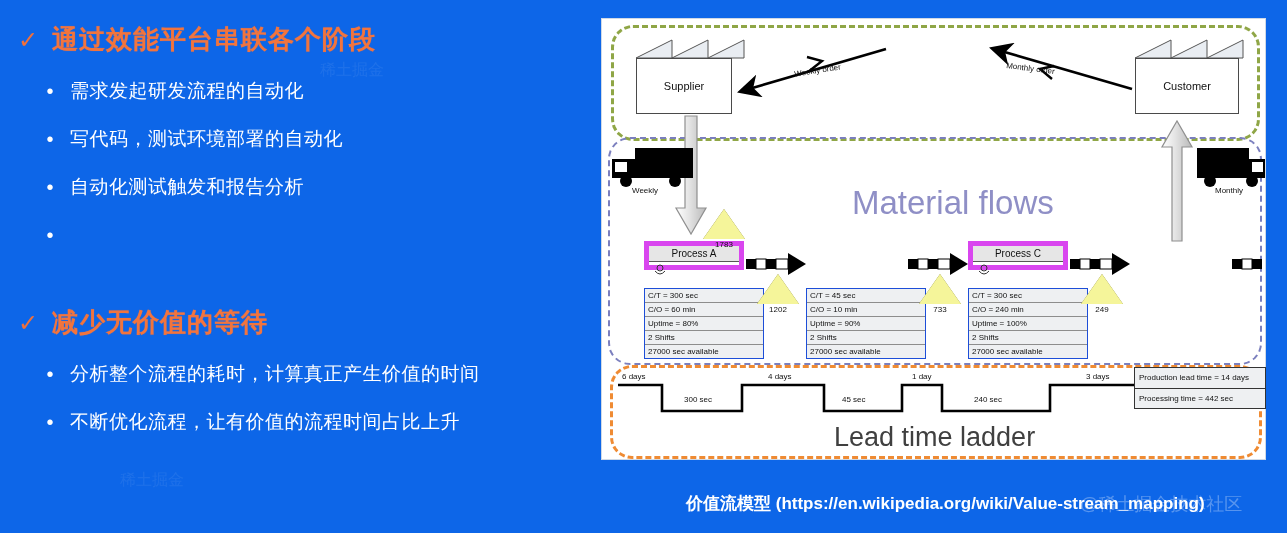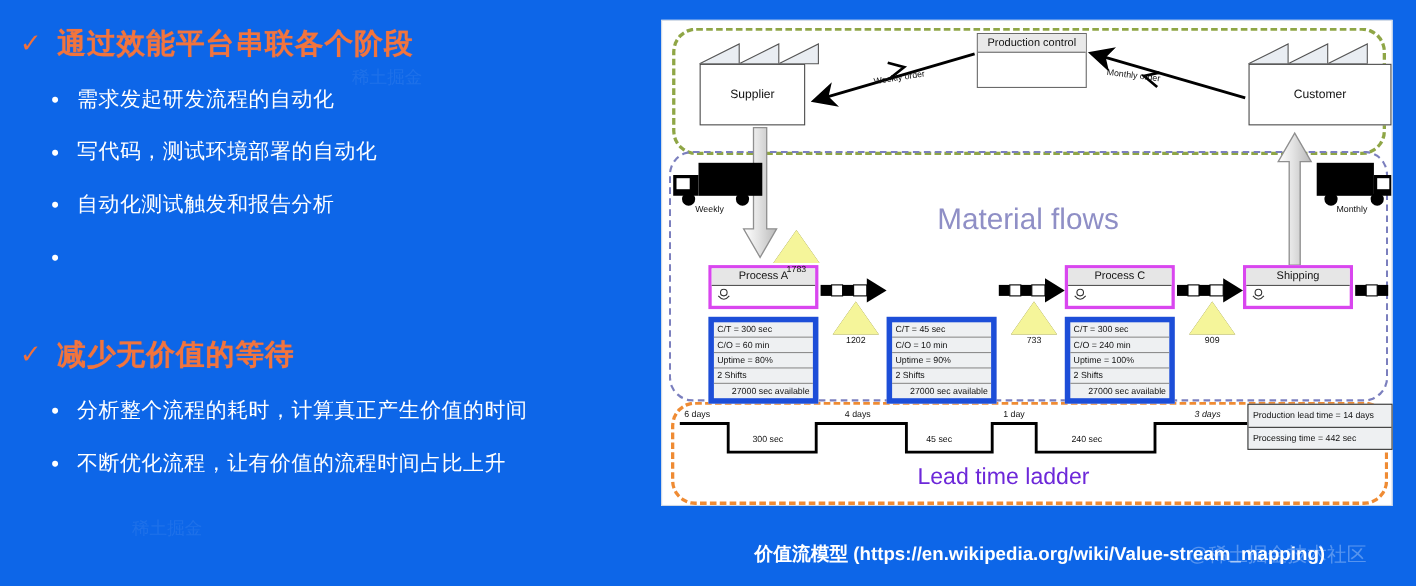--- a/index.html
+++ b/index.html
@@ -33,60 +33,60 @@
      background:#ffffff;border:1px solid #cfd9e6;}
   #diagram{position:absolute;left:0;top:0;width:663px;height:440px;}
 
   .zone{position:absolute;border-radius:22px;}
   .zone-info{left:9px;top:6px;width:643px;height:110px;border:3px dashed #8fa646;}
   .zone-material{left:6px;top:118px;width:650px;height:224px;border:2px dashed #7b7fbe;}
   .zone-ladder{left:8px;top:346px;width:646px;height:88px;border:3px dashed #ef8b33;}
 
   .zone-label{position:absolute;font-weight:400;white-space:nowrap;}
   .lbl-info{left:232px;top:78px;font-size:27px;color:#93ab4e;}
-  .lbl-material{left:250px;top:165px;font-size:27px;color:#8f8fc6;}
-  .lbl-ladder{left:232px;top:403px;font-size:21px;color:#6d28d9;}
+  .lbl-material{left:250px;top:165px;font-size:33px;color:#8f8fc6;}
+  .lbl-ladder{left:232px;top:403px;font-size:27px;color:#404040;}
 
   
   .factory{position:absolute;}
   .factory .body{position:absolute;left:0;top:22px;width:100%;height:56px;
      background:#fff;border:1px solid #4a4a4a;box-sizing:border-box;
      display:flex;align-items:center;justify-content:center;
      font-size:11px;color:#111;}
   .fact-supplier{left:34px;top:17px;width:96px;height:80px;}
-  .fact-customer{left:533px;top:17px;width:130px;height:80px;}
+  .fact-customer{left:533px;top:17px;width:104px;height:80px;}
 
   .pc-box{position:absolute;left:286px;top:11px;width:100px;height:50px;
      border:1px solid #6a6a6a;background:#fff;box-sizing:border-box;}
   .pc-box .hdr{height:16px;background:#e9e9e9;border-bottom:1px solid #6a6a6a;
      font-size:10px;color:#111;display:flex;align-items:center;justify-content:center;}
 
   .flow-lbl{position:absolute;font-size:8px;color:#111;white-space:nowrap;}
   .lbl-weekly-order{left:192px;top:47px;transform:rotate(-9deg);}
   .lbl-monthly-order{left:404px;top:45px;transform:rotate(7deg);}
   .truck-cap{position:absolute;font-size:8px;color:#111;white-space:nowrap;}
 
   
-  .proc{position:absolute;width:100px;height:40px;border:3px solid #d946ef;
+  .proc{position:absolute;width:100px;height:29px;border:5px solid #d946ef;
      background:#fff;box-sizing:border-box;}
   .proc .hdr{height:15px;background:#e6e6e6;border-bottom:1px solid #555;
      font-size:10px;color:#111;display:flex;align-items:center;justify-content:center;}
   .op-icon{position:absolute;left:4px;top:18px;width:14px;height:12px;}
 
   .pa{left:42px;top:222px;}
   .pb{left:204px;top:222px;}
   .pc2{left:366px;top:222px;}
   .ps{left:528px;top:222px;}
 
   
-  .dbox{position:absolute;width:100px;border:5px solid #1d4ed8;background:#eef0f2;
+  .dbox{position:absolute;width:120px;border:1px solid #1d4ed8;background:#eef0f2;
      box-sizing:border-box;}
   .dbox div{font-size:8px;color:#111;padding:1px 3px;border-bottom:1px solid #8d8d8d;
      height:11px;line-height:11px;}
-  .dbox div:last-child{border-bottom:none;text-align:right;}
+  .dbox div:last-child{border-bottom:none;}
   .da{left:42px;top:269px;}
   .db{left:204px;top:269px;}
   .dc{left:366px;top:269px;}
 
   
   .inv{position:absolute;text-align:center;}
   .inv .tri{width:0;height:0;border-left:21px solid transparent;border-right:21px solid transparent;
      border-bottom:30px solid #f5f59a;filter:drop-shadow(0px 0px 0.5px #6a6a2a);margin:0 auto;}
   .inv .num{font-size:8px;color:#111;margin-top:1px;}
   .inv0{left:101px;top:190px;width:42px;}
@@ -251,23 +251,20 @@
       <polyline points="16,366 60,366 60,392 140,392 140,366 222,366 222,392 300,392 300,366 340,366 340,392 448,392 448,366 532,366" fill="none" stroke="#000" stroke-width="2.6"></polyline>
     </svg>
 
     <div class="factory fact-supplier">
       <div class="body">Supplier</div>
     </div>
     <div class="factory fact-customer">
       <div class="body">Customer</div>
     </div>
 
-    <div class="pc-box">
-      <div class="hdr">Production control</div>
-    </div>
 
     <div class="flow-lbl lbl-weekly-order">Weekly order</div>
     <div class="flow-lbl lbl-monthly-order">Monthly order</div>
 
     <div class="truck-cap" style="left:30px;top:167px;">Weekly</div>
     <div class="truck-cap" style="left:613px;top:167px;">Monthly</div>
 
     <div class="proc pa">
       <div class="hdr">Process A</div>
       <svg class="op-icon" viewBox="0 0 14 12">
@@ -275,27 +272,20 @@
         <path d="M2,7 Q7,13 12,7" fill="none" stroke="#333" stroke-width="1"></path>
       </svg>
     </div>
     <div class="proc pc2">
       <div class="hdr">Process C</div>
       <svg class="op-icon" viewBox="0 0 14 12">
         <circle cx="7" cy="4" r="3" fill="none" stroke="#333" stroke-width="1"></circle>
         <path d="M2,7 Q7,13 12,7" fill="none" stroke="#333" stroke-width="1"></path>
       </svg>
     </div>
-    <div class="proc ps">
-      <div class="hdr">Shipping</div>
-      <svg class="op-icon" viewBox="0 0 14 12">
-        <circle cx="7" cy="4" r="3" fill="none" stroke="#333" stroke-width="1"></circle>
-        <path d="M2,7 Q7,13 12,7" fill="none" stroke="#333" stroke-width="1"></path>
-      </svg>
-    </div>
 
     <div class="dbox da">
       <div>C/T = 300 sec</div>
       <div>C/O = 60 min</div>
       <div>Uptime = 80%</div>
       <div>2 Shifts</div>
       <div>27000 sec available</div>
     </div>
     <div class="dbox db">
       <div>C/T = 45 sec</div>
@@ -319,27 +309,27 @@
     <div class="inv inv1">
       <div class="tri"></div>
       <div class="num">1202</div>
     </div>
     <div class="inv inv2">
       <div class="tri"></div>
       <div class="num">733</div>
     </div>
     <div class="inv inv3">
       <div class="tri"></div>
-      <div class="num">909</div>
+      <div class="num">249</div>
     </div>
 
     <div class="ladder-lbl" style="left:20px;top:353px;">6 days</div>
     <div class="ladder-lbl" style="left:166px;top:353px;">4 days</div>
     <div class="ladder-lbl" style="left:310px;top:353px;">1 day</div>
-    <div class="ladder-lbl" style="left:484px;top:353px;font-style:italic;">3 days</div>
+    <div class="ladder-lbl" style="left:484px;top:353px;">3 days</div>
 
     <div class="ladder-lbl" style="left:82px;top:376px;">300 sec</div>
     <div class="ladder-lbl" style="left:240px;top:376px;">45 sec</div>
     <div class="ladder-lbl" style="left:372px;top:376px;">240 sec</div>
 
     <div class="sum-box">
       <div>Production lead time = 14 days</div>
       <div>Processing time = 442 sec</div>
     </div>
 

